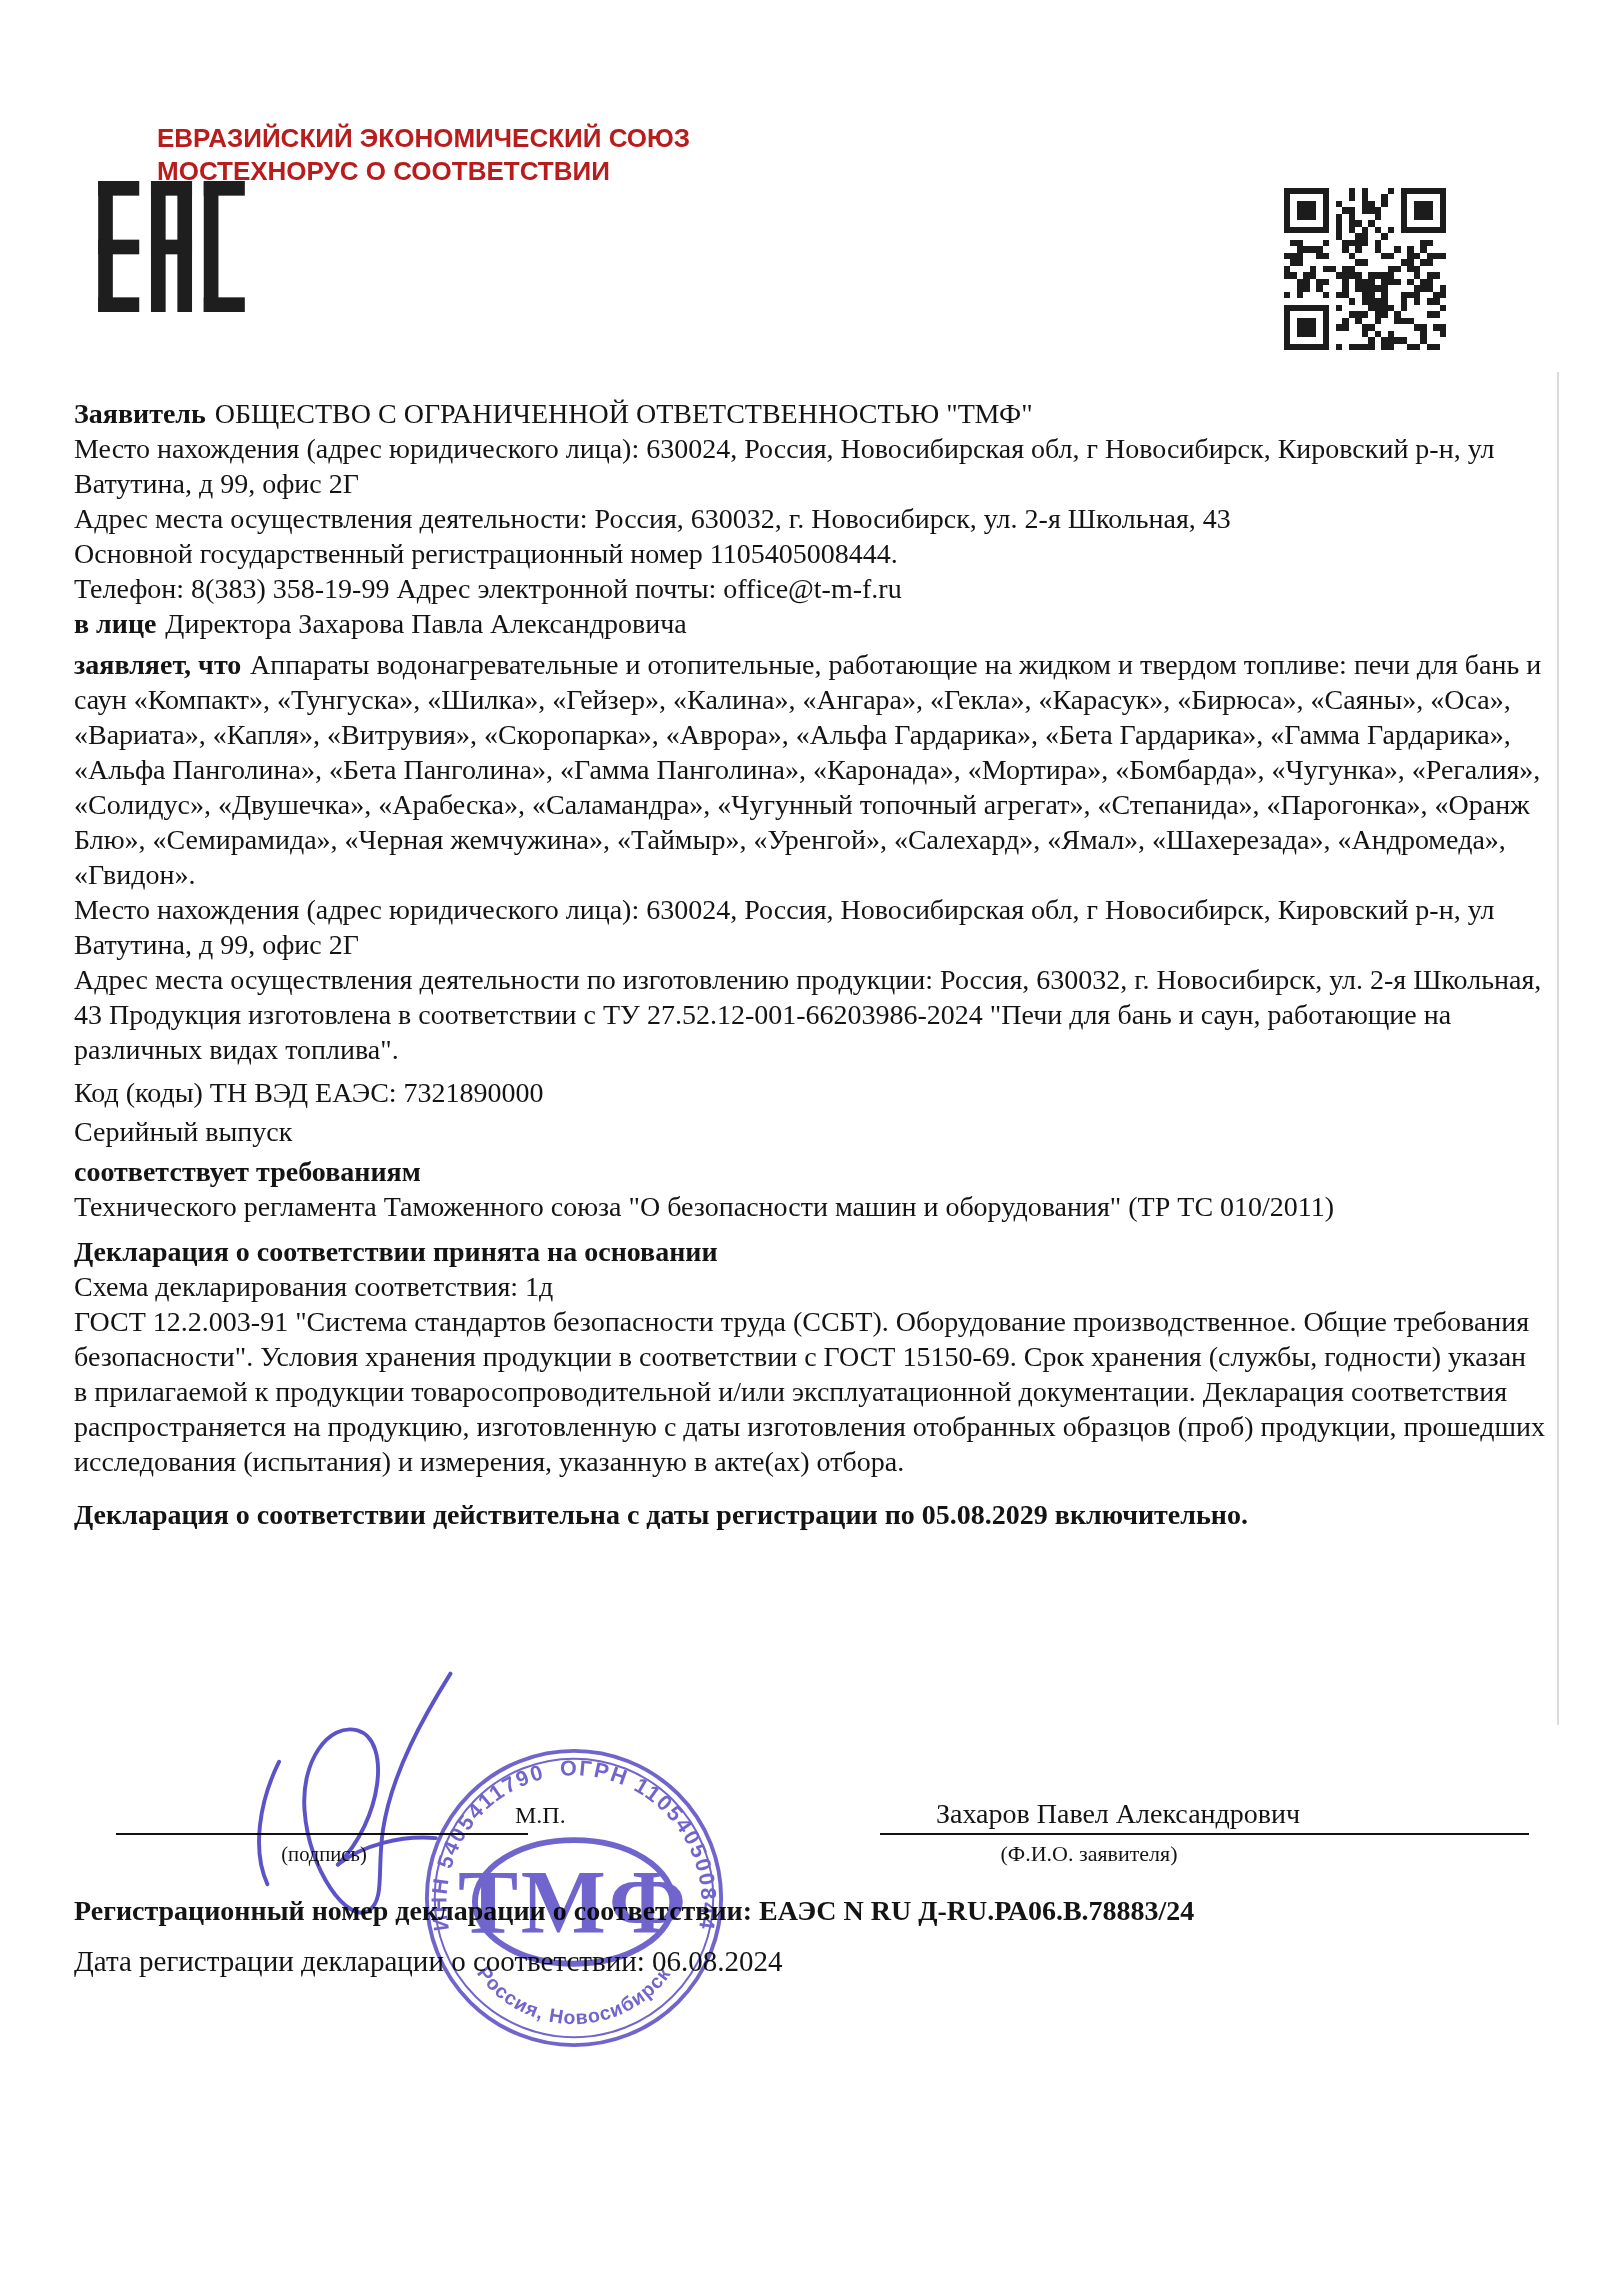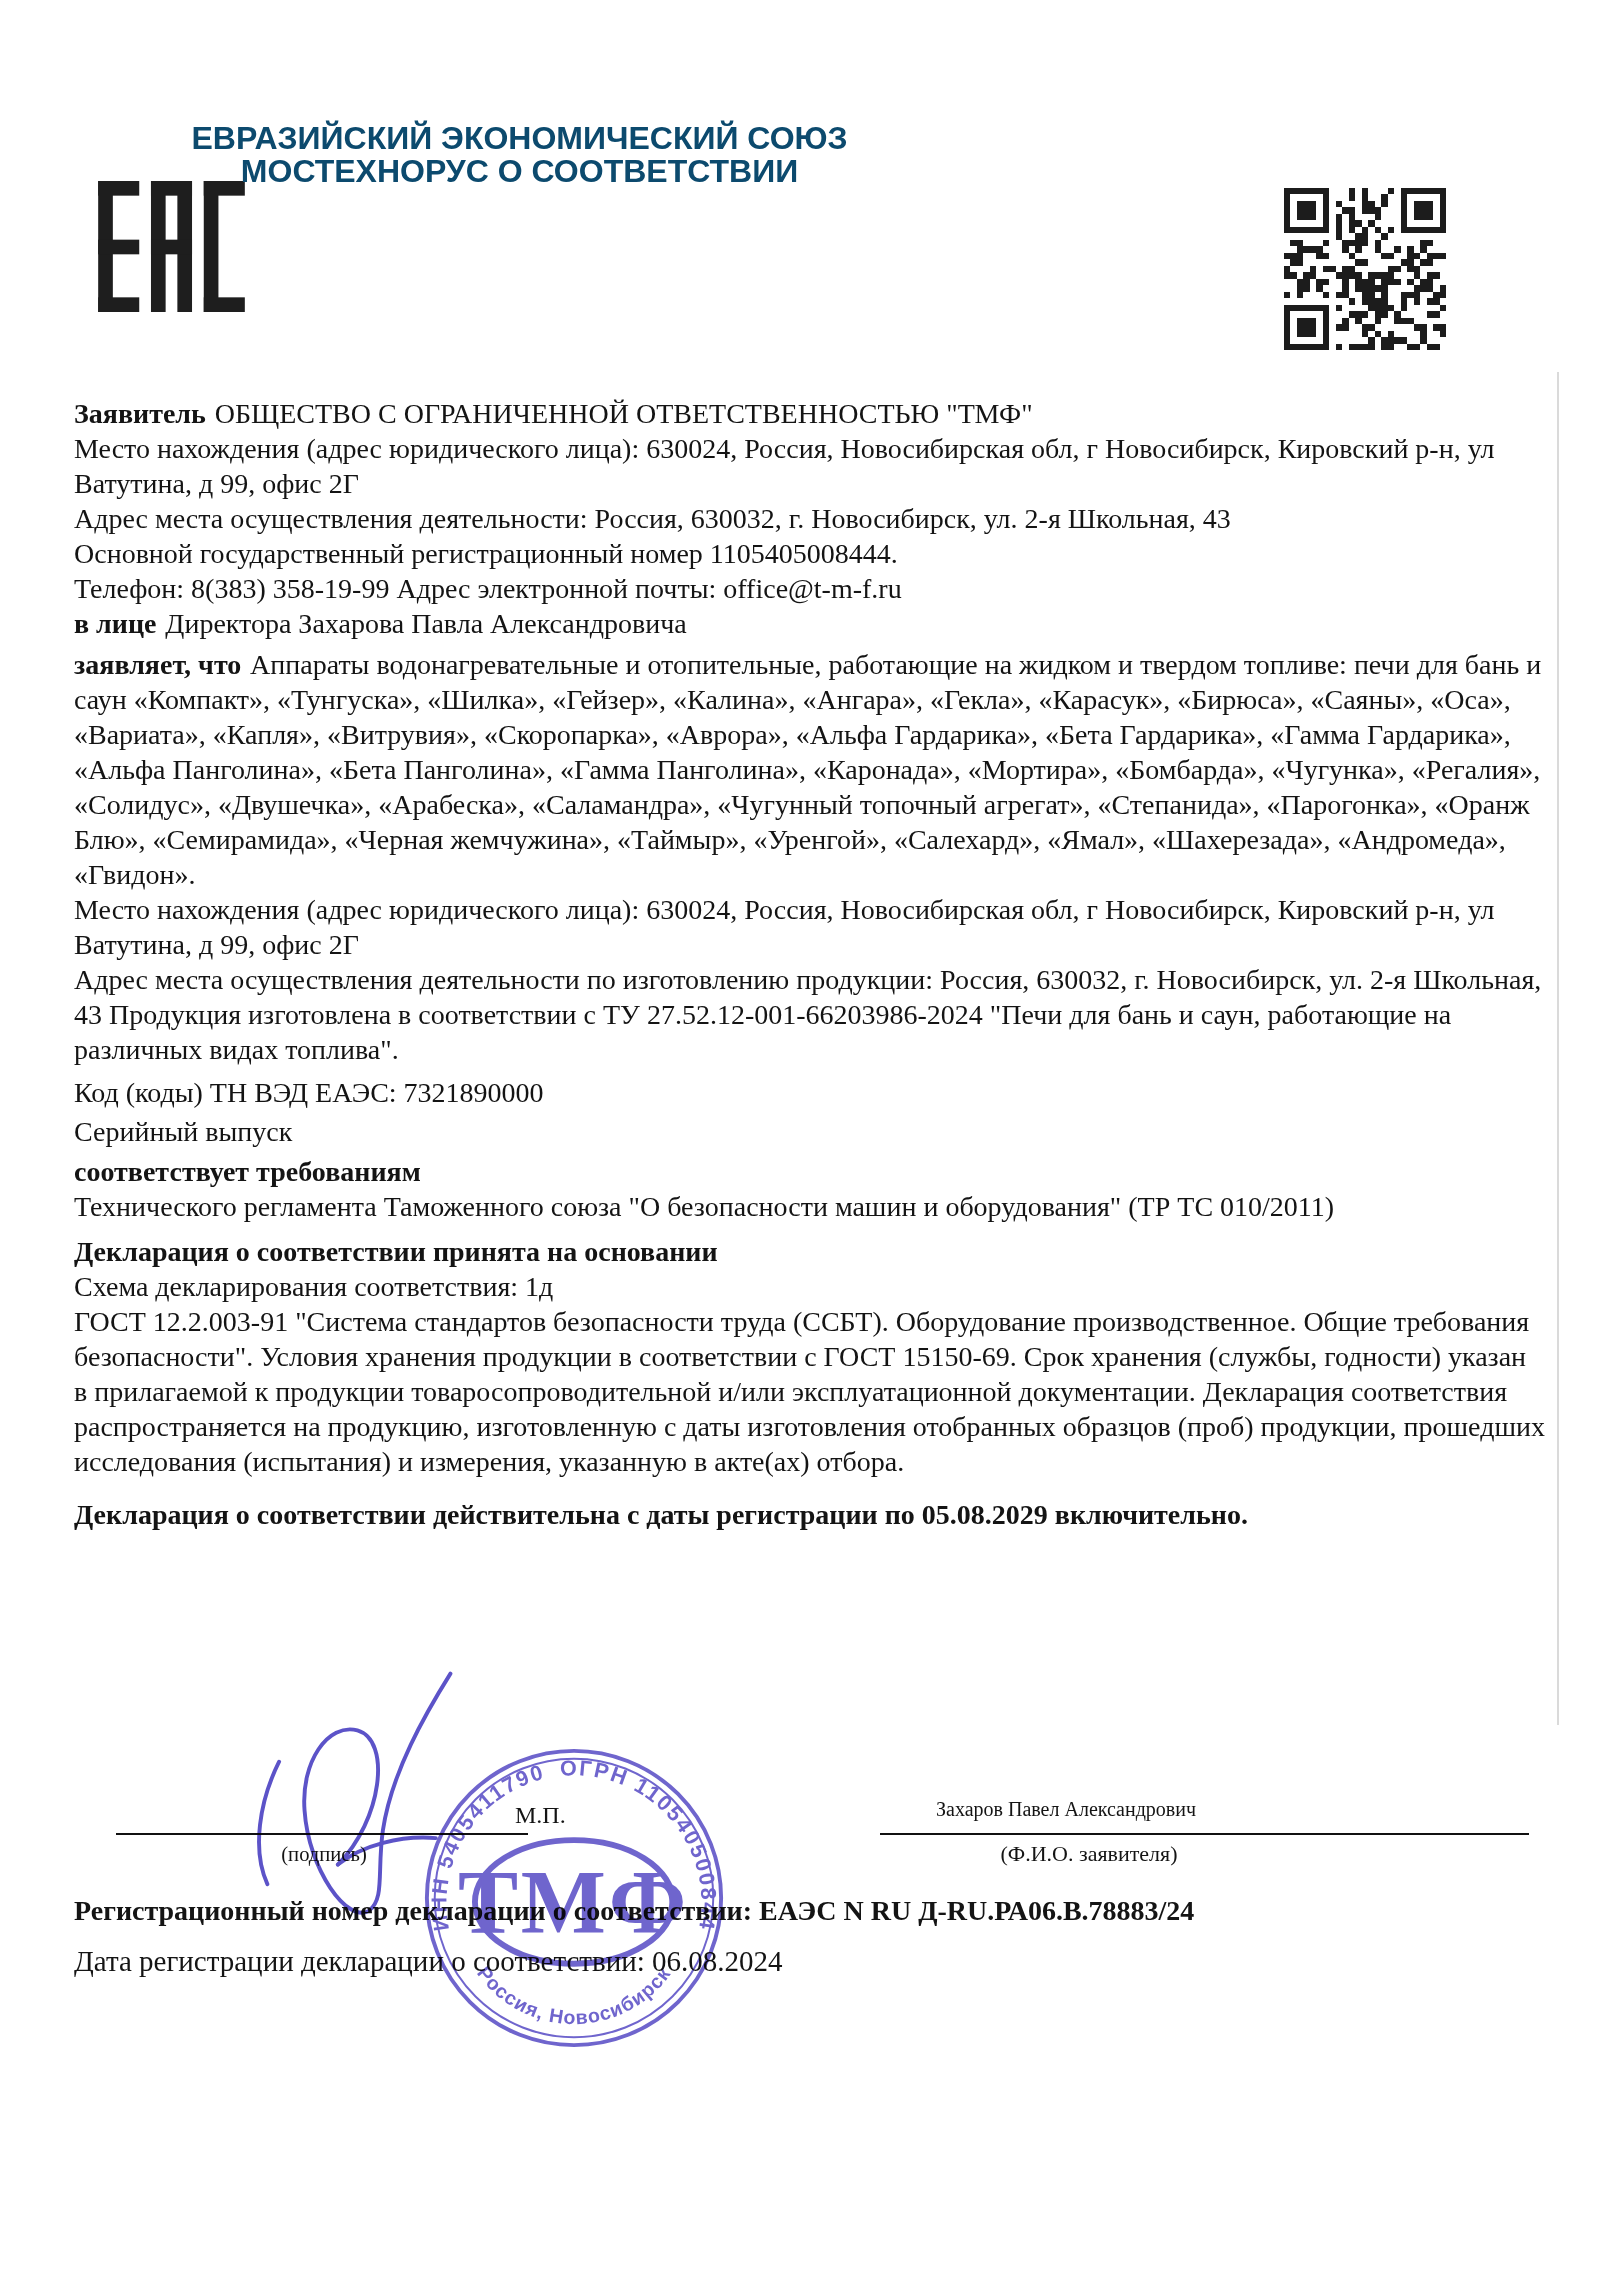--- a/index.html
+++ b/index.html
@@ -1,34 +1,34 @@
 <!DOCTYPE html>
 <html><head>
 <meta charset="utf-8">
 <style>
   html,body{margin:0;padding:0;background:#e8e8e8;}
   .page{position:relative;width:1620px;height:2292px;background:#ffffff;overflow:hidden;
         font-family:"Liberation Serif",serif;color:#141414;}
   
   .eac-logo{position:absolute;left:98px;top:181px;}
-  .hdr-title{position:absolute;left:157px;top:122px;width:725px;text-align:center;
-             font-family:"Liberation Sans",sans-serif;font-weight:bold;font-size:32px;line-height:33px;
-             color:#0c4a6e;}
+  .hdr-title{position:absolute;left:157px;top:122px;width:725px;text-align:left;
+             font-family:"Liberation Sans",sans-serif;font-weight:bold;font-size:26px;line-height:33px;
+             color:#b91c1c;}
   .qr{position:absolute;left:1284px;top:188px;width:162px;height:162px;}
   
   .flow{position:absolute;left:74px;top:396px;width:1472px;font-size:28px;line-height:35px;}
   .para{margin:0;}
   .lbl{font-weight:bold;margin-right:8.8px;margin-top:24px;}
   .m4{margin-top:3.9px;} .m6{margin-top:5.9px;} .m8{margin-top:7.8px;} .m10{margin-top:9.8px;} .m18{margin-top:17.6px;}
   .bold-line{font-weight:bold;}
   
   .mp{position:absolute;left:515px;top:1802px;font-size:24px;}
   .sig-line-left{position:absolute;left:116px;top:1833px;width:412px;border-top:2.9px solid #111;}
   .sig-cap-left{position:absolute;left:167px;top:1843px;width:314px;text-align:center;font-size:20.6px;}
-  .fio{position:absolute;left:936px;top:1798px;font-size:20px;}
+  .fio{position:absolute;left:936px;top:1798px;font-size:28px;}
   .sig-line-right{position:absolute;left:880px;top:1833px;width:649px;border-top:2.9px solid #111;}
   .sig-cap-right{position:absolute;left:932px;top:1841px;width:314px;text-align:center;font-size:22px;}
   .reg-num{position:absolute;left:74px;top:1895px;font-size:28px;font-weight:bold;}
   .reg-date{position:absolute;left:74px;top:1945px;font-size:29px;font-weight:normal;}
   
   .stamp{position:absolute;left:421px;top:1745px;mix-blend-mode:multiply;opacity:.88;}
   .signature-ink{position:absolute;left:191px;top:1654px;mix-blend-mode:multiply;opacity:.9;}
   .scan-line{position:absolute;left:1557px;top:372px;width:2px;height:1353px;background:#dadada;}
 </style>
 </head>

